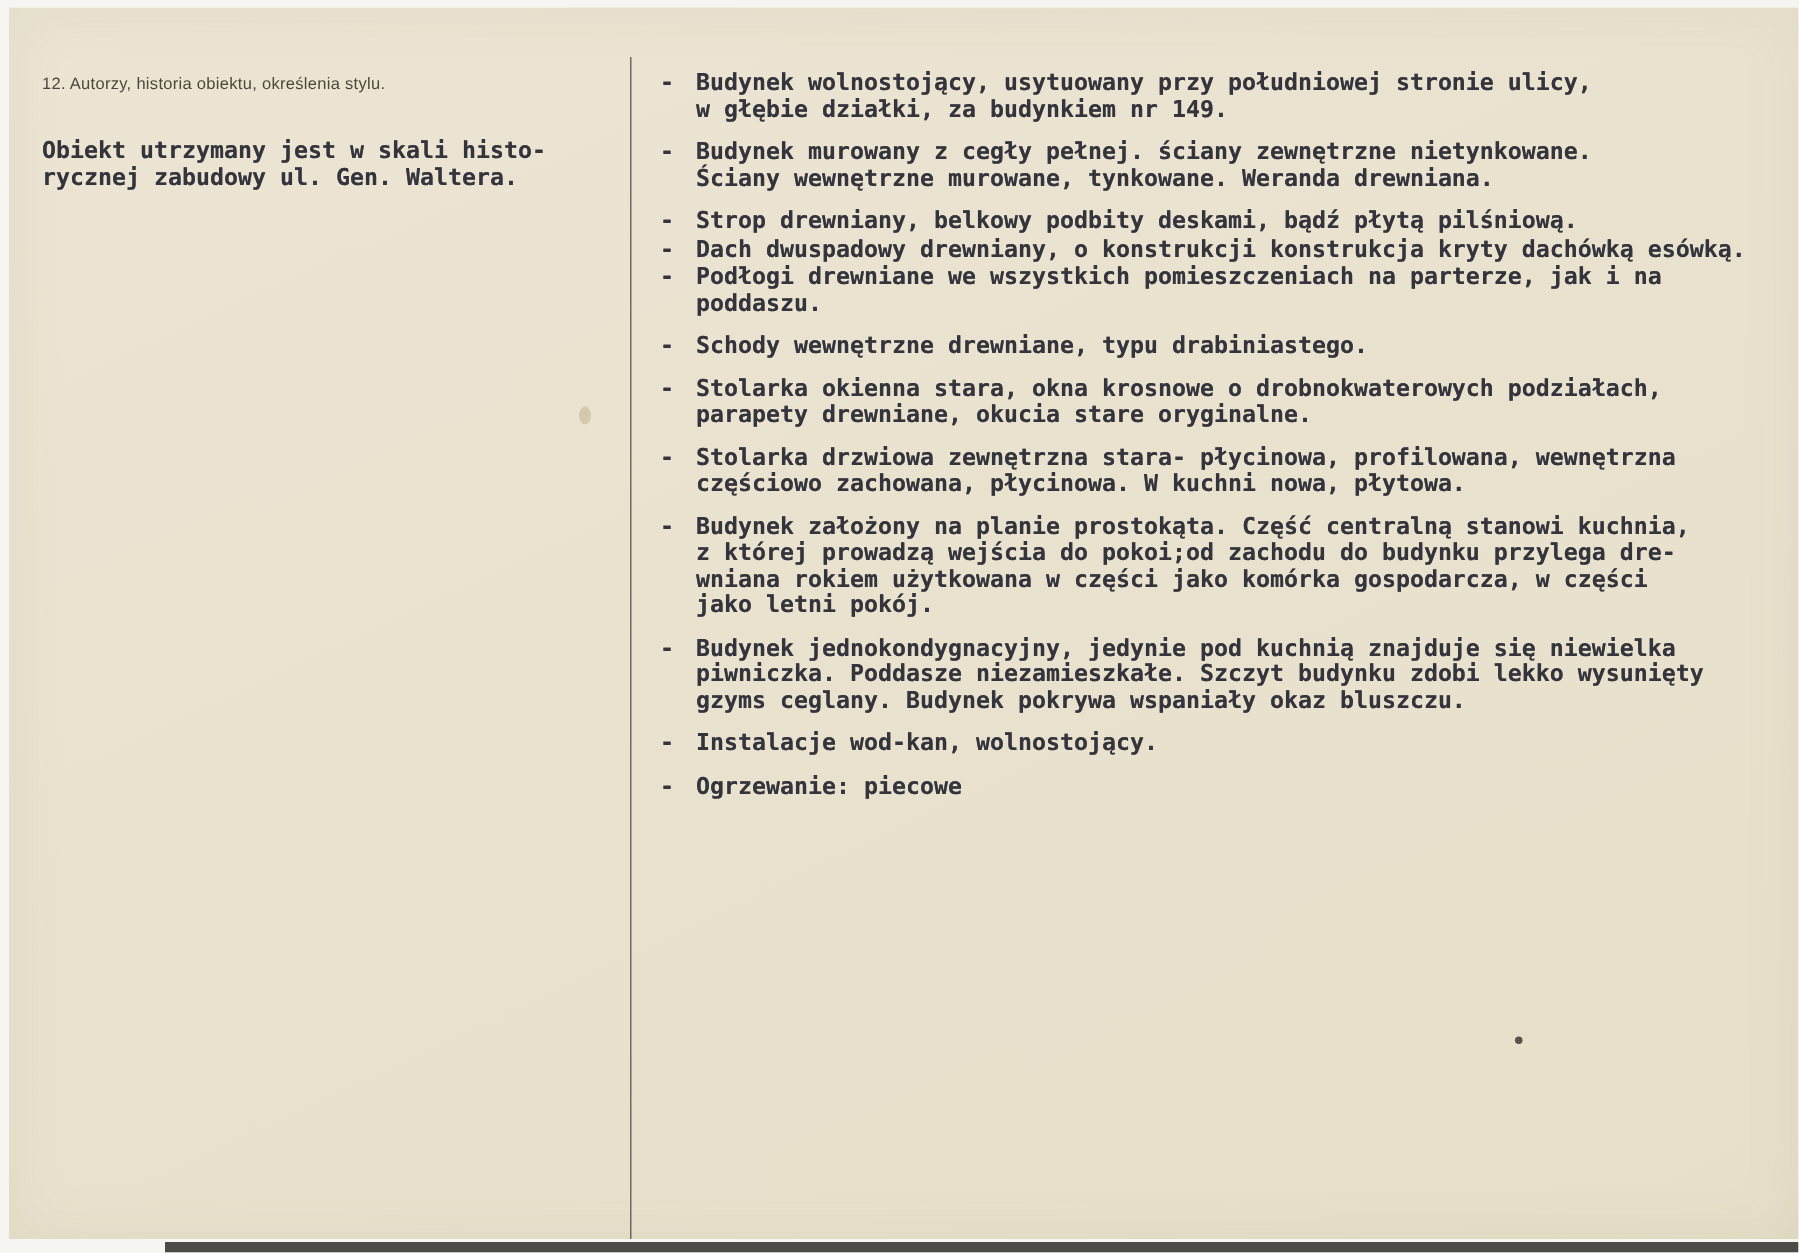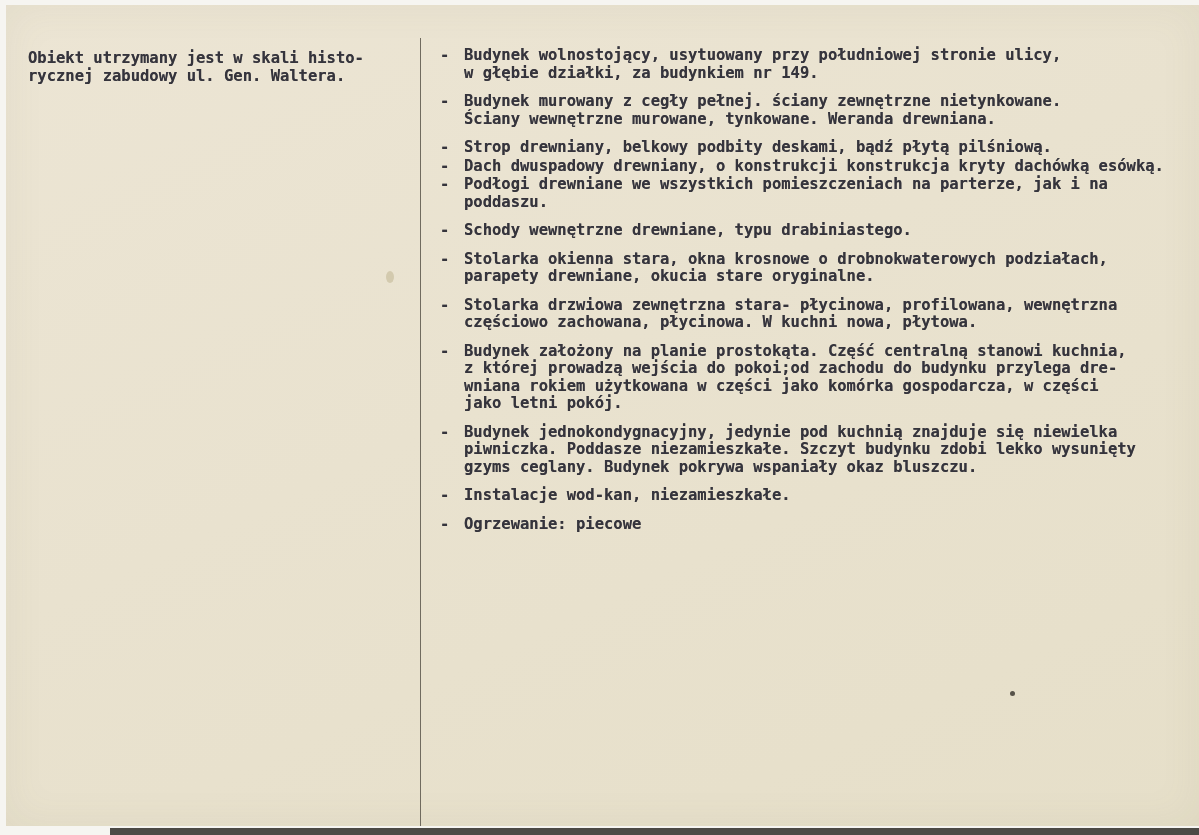--- a/index.html
+++ b/index.html
@@ -107,20 +107,21 @@
     opacity: 0.7;
   }
 </style>
 </head>
 <body>
 
 <div class="scan">
   <div class="paper">
 
     <div class="col-left">
+      <div class="section-header">12. Autorzy, historia obiektu, określenia stylu.</div>
       <div class="typed para">Obiekt utrzymany jest w skali histo-
 rycznej zabudowy ul. Gen. Waltera.</div>
     </div>
 
     <div class="divider"></div>
 
     <div class="col-right">
 
       <div class="typed item">
         <span class="dash">-</span>
@@ -167,21 +168,21 @@
 jako letni pokój.</span>
       </div>
       <div class="typed item">
         <span class="dash">-</span>
         <span class="txt">Budynek jednokondygnacyjny, jedynie pod kuchnią znajduje się niewielka
 piwniczka. Poddasze niezamieszkałe. Szczyt budynku zdobi lekko wysunięty
 gzyms ceglany. Budynek pokrywa wspaniały okaz bluszczu.</span>
       </div>
       <div class="typed item">
         <span class="dash">-</span>
-        <span class="txt">Instalacje wod-kan, niezamieszkałe.</span>
+        <span class="txt">Instalacje wod-kan, wolnostojący.</span>
       </div>
       <div class="typed item">
         <span class="dash">-</span>
         <span class="txt">Ogrzewanie: piecowe</span>
       </div>
     </div>
 
     <div class="speck"></div>
     <div class="smudge"></div>
   </div>

